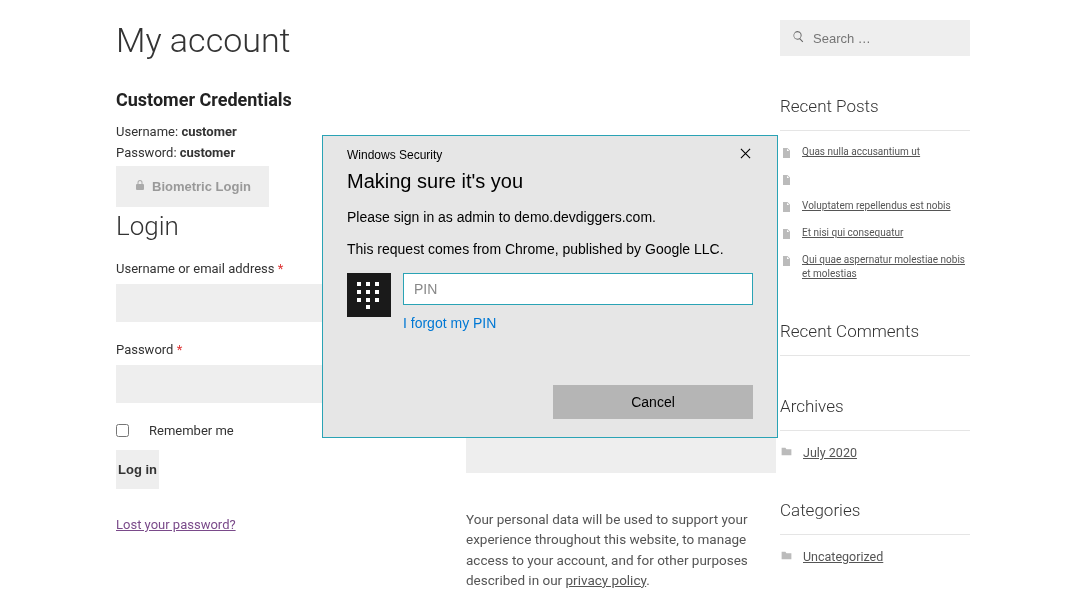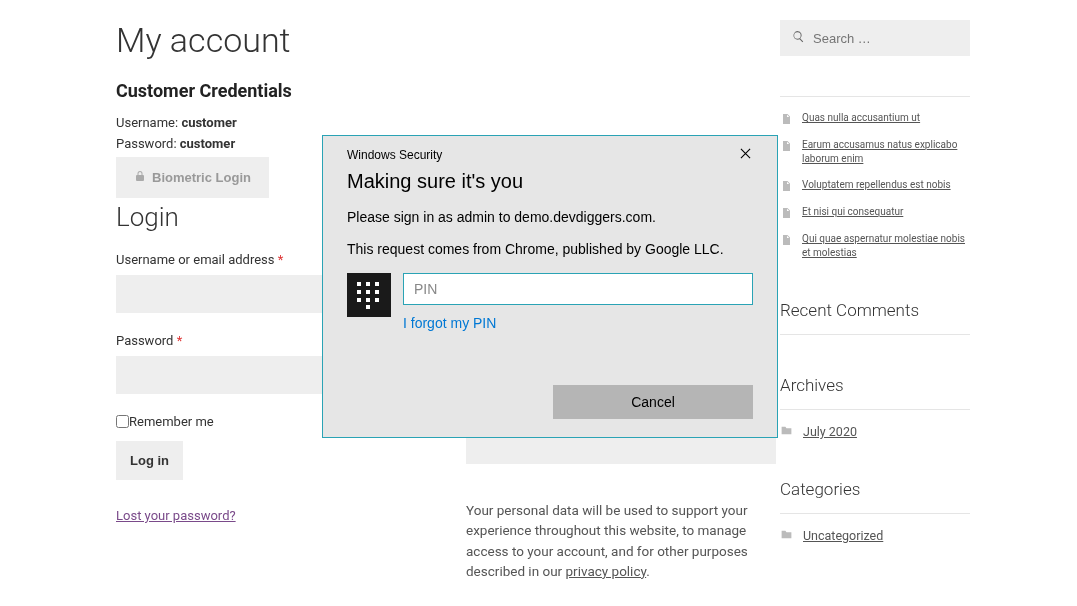--- a/index.html
+++ b/index.html
@@ -25,21 +25,21 @@
   }
   .sidebar {
     width: 190px;
     margin-left: 4px;
   }
 
   h1.page-title {
     font-size: 34px;
     font-weight: 300;
     color: #333;
-    margin-bottom: 20px;
+    margin-bottom: 29px;
   }
   h2.section-title {
     font-size: 18px;
     font-weight: 700;
     color: #222;
     margin-bottom: 14px;
   }
   .cred-line { font-size: 13px; color: #333; margin-bottom: 6px; }
   .cred-line b { font-weight: 700; }
 
@@ -73,30 +73,30 @@
   .req { color: #d33; }
   .form-input {
     width: 100%;
     height: 38px;
     background: #eee;
     border: none;
     padding: 0 10px;
     font-size: 14px;
   }
 
-  .remember-row { display: flex; align-items: center; gap: 0; font-size: 13px; margin-bottom: 12px; }
+  .remember-row { display: flex; align-items: center; gap: 20px; font-size: 13px; margin-bottom: 12px; }
   .remember-row input { width: 13px; height: 13px; }
 
   .plain-btn {
     background: #eee;
     border: none;
     font-weight: 700;
     font-size: 13px;
     color: #333;
-    padding: 12px 14px;
+    padding: 12px 2px;
     cursor: pointer;
   }
 
   .lost-link { display: inline-block; margin-top: 28px; font-size: 13px; color: #7a4a8a; }
 
   .privacy-note { font-size: 13.5px; color: #555; line-height: 1.5; margin-top: 36px; }
   .privacy-note a { color: #555; }
 
   
   .search-box {
@@ -256,33 +256,33 @@
     <div class="search-box">
       <span>
         <svg viewBox="0 0 24 24">
             <path d="M10 2a8 8 0 015.3 13.9l5.4 5.4-1.4 1.4-5.4-5.4A8 8 0 1110 2zm0 2a6 6 0 100 12 6 6 0 000-12z"></path>
           </svg>
       </span>
       <input type="text" placeholder="Search …" style="">
     </div>
 
     <div class="widget-block">
+      <h3 class="widget-title">Recent Posts</h3>
       <hr class="widget-divider">
       <ul class="post-list">
         <li>
           <svg class="doc-icon" viewBox="0 0 24 24">
               <path d="M6 2h9l5 5v15H6V2zm8 1.5V8h4.5L14 3.5zM8 11h8v1.5H8V11zm0 3h8v1.5H8V14zm0 3h5v1.5H8V17z"></path>
             </svg>
           <a href="#">Quas nulla accusantium ut</a>
         </li>
         <li>
           <svg class="doc-icon" viewBox="0 0 24 24">
               <path d="M6 2h9l5 5v15H6V2zm8 1.5V8h4.5L14 3.5zM8 11h8v1.5H8V11zm0 3h8v1.5H8V14zm0 3h5v1.5H8V17z"></path>
             </svg>
-          <a href="#">Earum accusamus natus explicabo laborum enim</a>
         </li>
         <li>
           <svg class="doc-icon" viewBox="0 0 24 24">
               <path d="M6 2h9l5 5v15H6V2zm8 1.5V8h4.5L14 3.5zM8 11h8v1.5H8V11zm0 3h8v1.5H8V14zm0 3h5v1.5H8V17z"></path>
             </svg>
           <a href="#">Voluptatem repellendus est nobis</a>
         </li>
         <li>
           <svg class="doc-icon" viewBox="0 0 24 24">
               <path d="M6 2h9l5 5v15H6V2zm8 1.5V8h4.5L14 3.5zM8 11h8v1.5H8V11zm0 3h8v1.5H8V14zm0 3h5v1.5H8V17z"></path>

